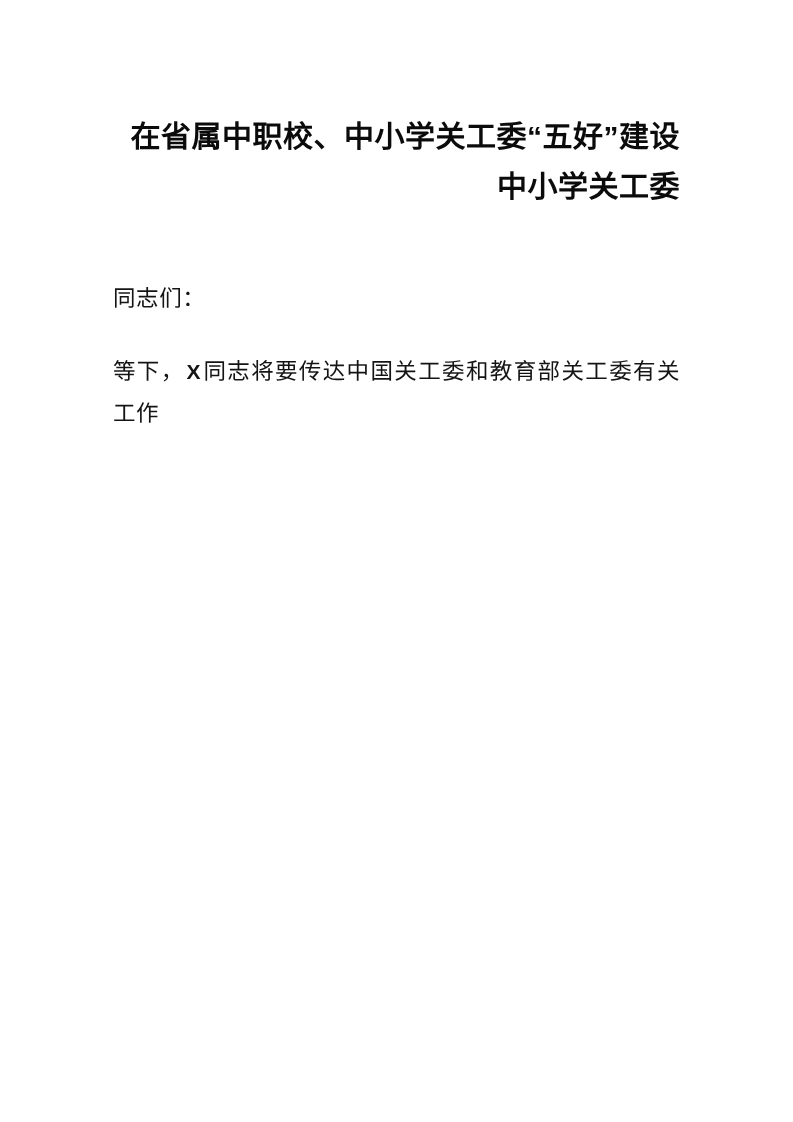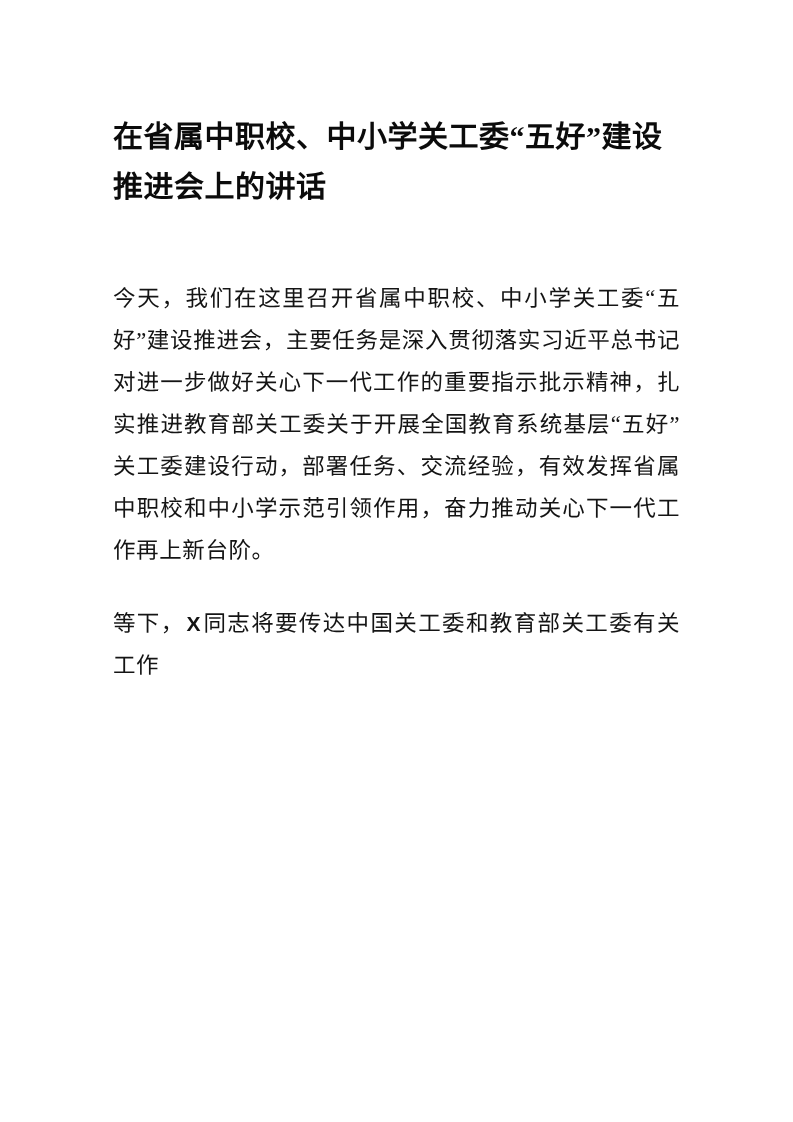--- a/index.html
+++ b/index.html
@@ -22,26 +22,26 @@
     position: relative;
     width: 793px;
     height: 1122px;
     background: #ffffff;
     box-sizing: border-box;
     padding: 112px 113px 0 113px;
   }
 
   .doc-title {
     margin: 0 0 0 0;
-    text-align: left;
+    text-align: right;
     font-weight: bold;
     font-size: 30px;
     line-height: 50px;
     letter-spacing: 0.5px;
-    font-family: Liberation Serif, serif;
+    font-family: Liberation Sans, sans-serif;
     color: #0b0b0b;
   }
 
   .title-line {
     display: block;
   }
 
   .body-block {
     margin-top: 66px;
   }
@@ -73,25 +73,25 @@
     padding: 0 2px;
   }
 </style>
 </head>
 <body>
 
 <div class="page">
 
   <h1 class="doc-title">
     <span class="title-line">在省属中职校、中小学关工委“五好”建设</span>
-    <span class="title-line">推进会上的讲话</span>
+    <span class="title-line">中小学关工委</span>
   </h1>
 
   <div class="body-block">
 
+    <p class="para salutation">同志们：</p>
 
-    <p class="para">今天，我们在这里召开省属中职校、中小学关工委“五好”建设推进会，主要任务是深入贯彻落实习近平总书记对进一步做好关心下一代工作的重要指示批示精神，扎实推进教育部关工委关于开展全国教育系统基层“五好”关工委建设行动，部署任务、交流经验，有效发挥省属中职校和中小学示范引领作用，奋力推动关心下一代工作再上新台阶。</p>
 
 
     <p class="para"><span>等下，</span><span class="name-token">X</span><span>同志将要传达中国关工委和教育部关工委有关工作</span></p>
 
   </div>
 </div>
 
 </body></html>

